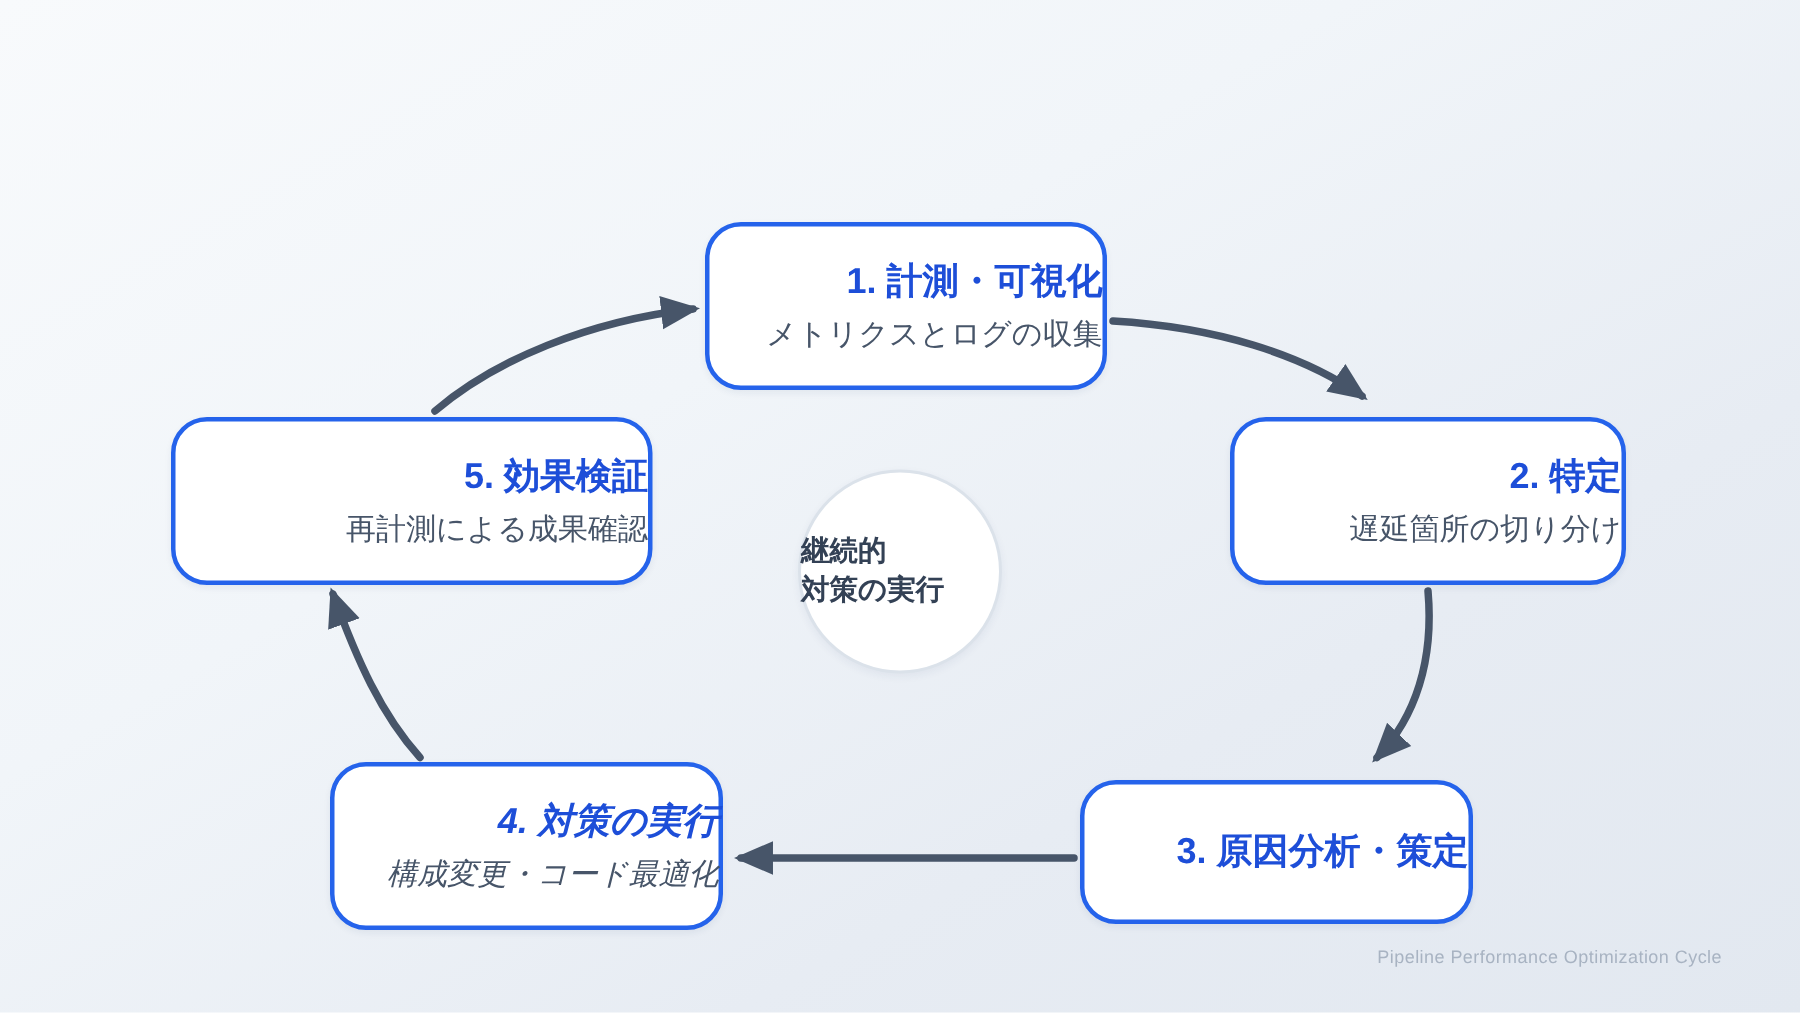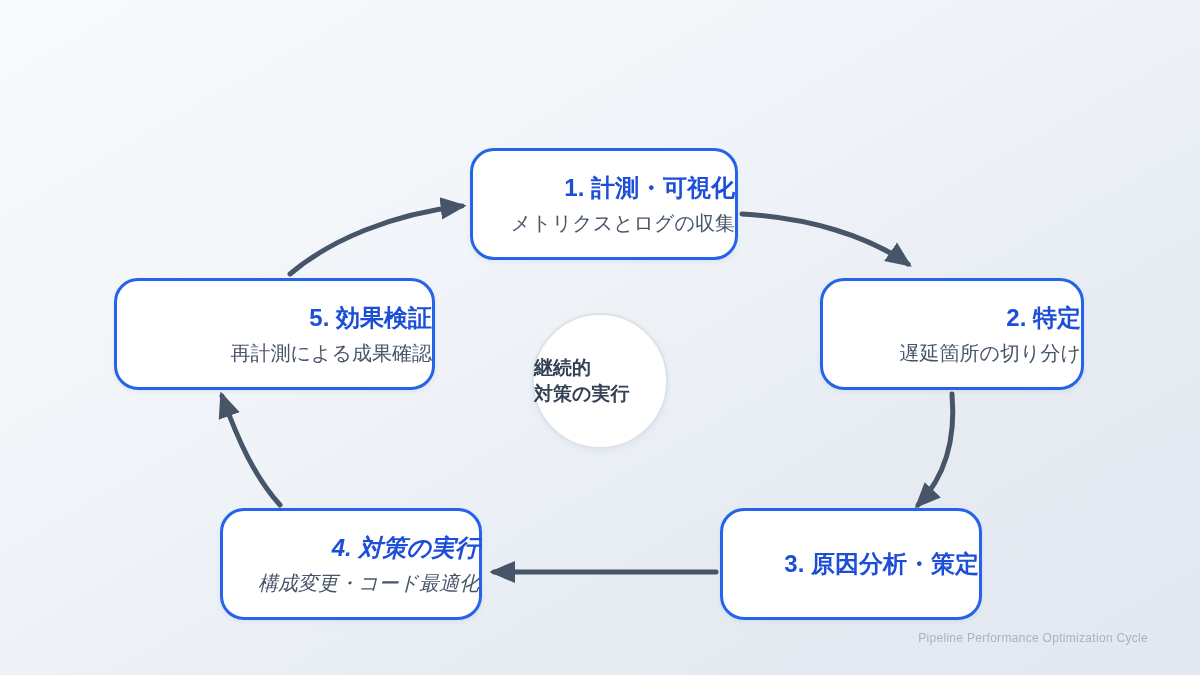--- a/index.html
+++ b/index.html
@@ -66,21 +66,21 @@
   .step-sub {
     margin-top: 7px;
     font-size: 20px;
     color: #475569;
     line-height: 1.3;
     white-space: nowrap;
   }
 
   #step1 { left: 470px; top: 148px; width: 268px; height: 112px; }
   #step2 { left: 820px; top: 278px; width: 264px; height: 112px; }
-  #step3 { left: 720px; top: 508px; width: 262px; height: 112px; }
+  #step3 { left: 720px; top: 520px; width: 262px; height: 96px; }
   #step4 { left: 220px; top: 508px; width: 262px; height: 112px; font-style: italic; }
   #step5 { left: 114px; top: 278px; width: 321px; height: 112px; }
 
   
   #hub {
     position: absolute;
     left: 532px;
     top: 313px;
     width: 136px;
     height: 136px;

